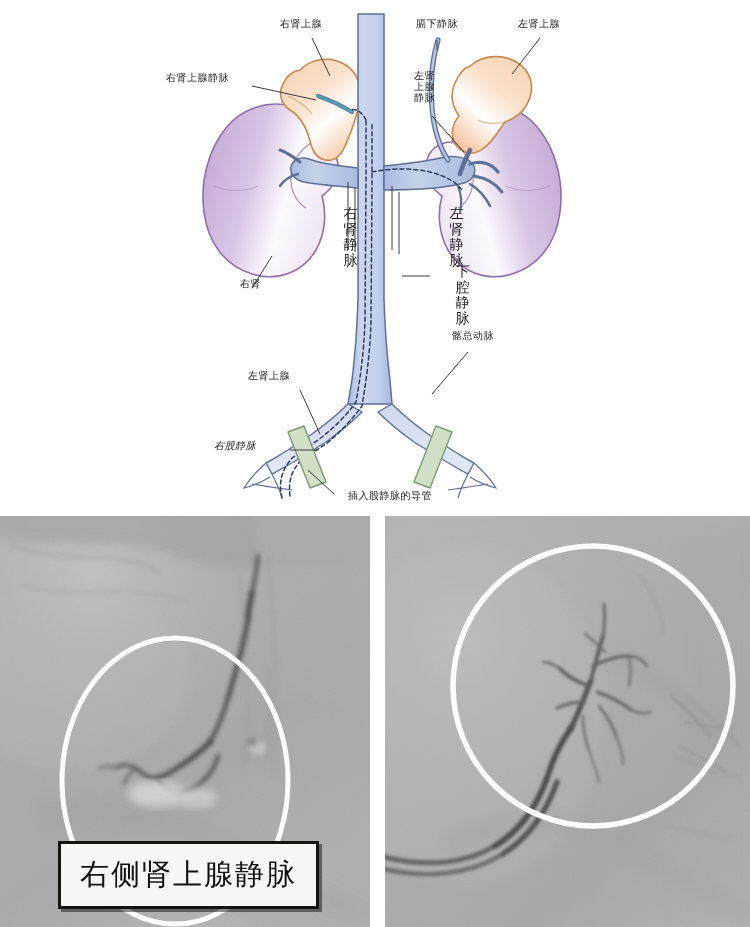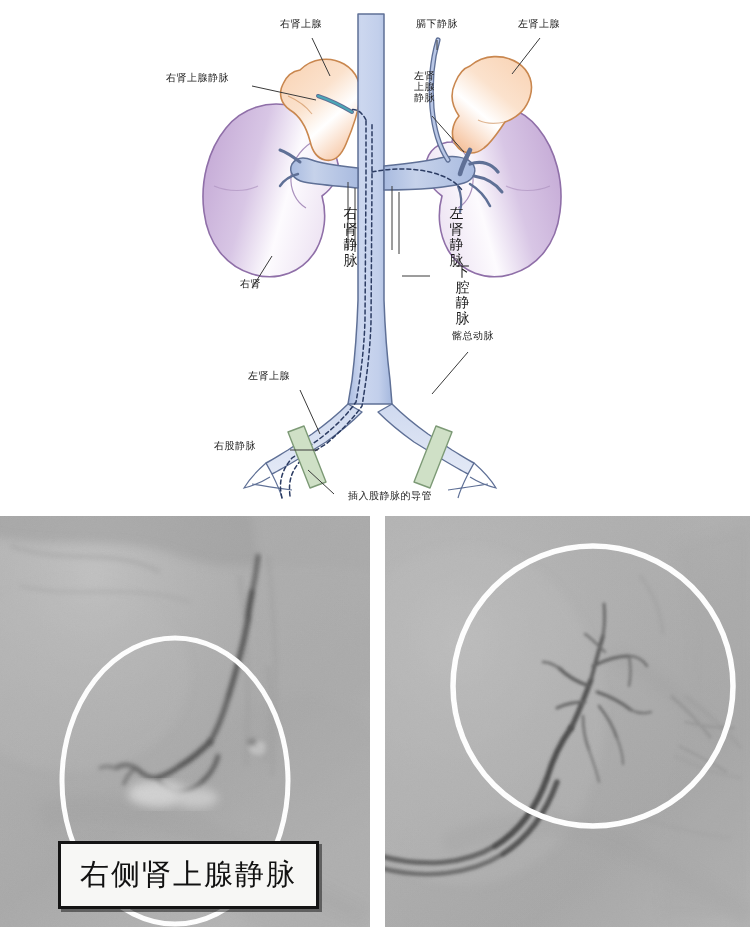--- a/index.html
+++ b/index.html
@@ -281,21 +281,21 @@
     <div class="lbl lbl-13 lbl-stack" style="left:440px;top:206px;width:24px;">左肾静脉</div>
 
     <div class="lbl lbl-14" style="left:240px;top:278px;">右肾</div>
 
     <div class="lbl lbl-13 lbl-stack" style="left:434px;top:264px;width:24px;margin-left:12px;">下腔静脉</div>
 
     <div class="lbl lbl-14" style="left:452px;top:330px;">髂总动脉</div>
 
     <div class="lbl lbl-14" style="left:248px;top:370px;">左肾上腺</div>
 
-    <div class="lbl lbl-14" style="left:214px;top:440px;">右股静脉</div>
+    <div class="lbl lbl-14" style="left:214px;top:440px;font-style:italic;">右股静脉</div>
 
     <div class="lbl lbl-14" style="left:348px;top:490px;">插入股静脉的导管</div>
   </div>
 
   <div id="angio">
 
     <div class="panel" id="panel-left">
       <svg class="film" width="370" height="411" viewBox="0 0 370 411" xmlns="http://www.w3.org/2000/svg">
         <defs>
           <linearGradient id="bgL" x1="0" y1="0" x2="0.6" y2="1">

